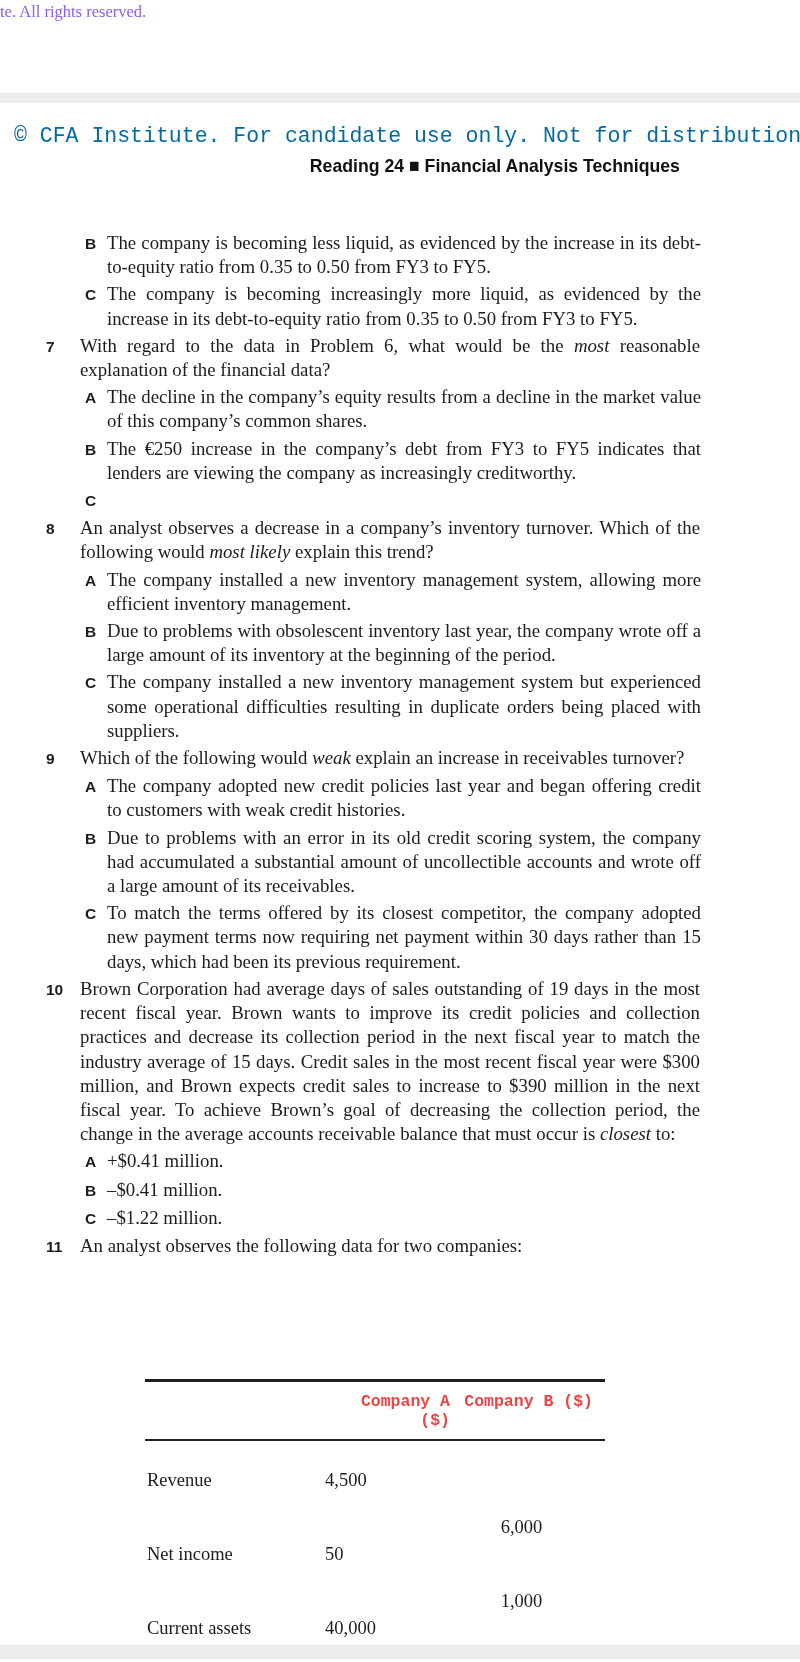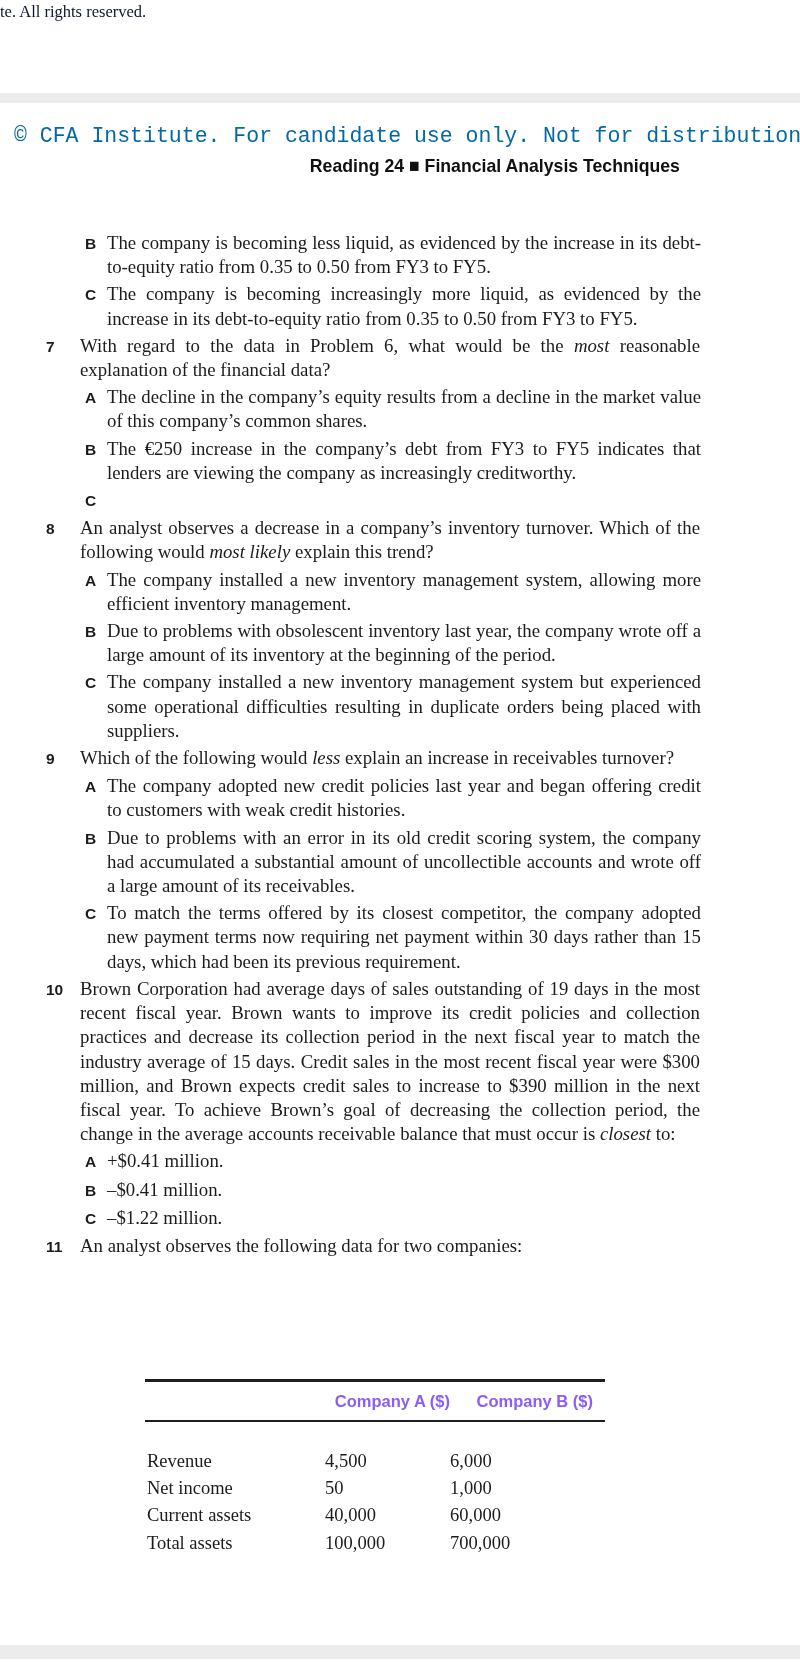--- a/index.html
+++ b/index.html
@@ -3,21 +3,21 @@
 <meta charset="utf-8">
 <style>
   html, body { margin:0; padding:0; }
   body {
     width:800px; height:1662px; position:relative; overflow:hidden;
     background:#ffffff; color:#1b1b1b;
     font-family:"Liberation Serif", serif;
   }
   .top-fragment {
     position:absolute; left:0px; top:2px;
-    font-size:16.5px; color:#0f172a;
+    font-size:16.5px; color:#8b5cf6;
     font-family:"Liberation Serif", serif;
     white-space:nowrap;
   }
   .bar { position:absolute; left:0; width:800px; background:#ececec; }
   .bar-top { top:93px; height:10px; }
   .bar-bottom { top:1645px; height:14px; }
   .copyright {
     position:absolute; left:14px; top:124px;
     font-family:Liberation Mono, monospace;
     font-size:21.5px; color:#0369a1; white-space:nowrap;
@@ -46,33 +46,33 @@
   .item.opt .text { width:594px; }
   .item .text em { font-style:italic; }
 
   .data-table {
     position:absolute; left:145px; top:1379px; width:460px;
   }
   .t-head {
     display:grid; grid-template-columns:180px 125px 155px;
     border-top:3px solid #1e1e1e; border-bottom:2.5px solid #1e1e1e;
     padding:10px 0 9px 0;
-    font-family:Liberation Sans, sans-serif; font-weight:700;
-    font-size:16.5px; color:#8b5cf6;
+    font-family:Liberation Mono, monospace; font-weight:700;
+    font-size:16.5px; color:#ef4444;
   }
   .t-head .h-a { text-align:right; }
   .t-head .h-b { text-align:right; padding-right:12px; }
   .t-body { padding-top:26px; }
   .t-row {
     display:grid; grid-template-columns:180px 125px 155px;
     font-size:18.5px; line-height:27.2px;
   }
   .t-row .cell-label { text-align:left; padding-left:2px; }
   .t-row .cell-a { }
-  .t-row .cell-b { text-align:left; padding-right:12px; }
+  .t-row .cell-b { text-align:center; padding-right:12px;margin-top:47px; }
 </style>
 </head>
 <body>
 
 <div class="top-fragment">te. All rights reserved.</div>
 
 <div class="bar bar-top"></div>
 
 <div class="copyright">© CFA Institute. For candidate use only. Not for distribution.</div>
 
@@ -115,21 +115,21 @@
     <div class="item opt">
       <span class="marker">B</span>
       <p class="text">Due to problems with obsolescent inventory last year, the company wrote off a large amount of its inventory at the beginning of the period.</p>
     </div>
     <div class="item opt">
       <span class="marker">C</span>
       <p class="text">The company installed a new inventory management system but experienced some operational difficulties resulting in duplicate orders being placed with suppliers.</p>
     </div>
     <div class="item q">
       <span class="marker">9</span>
-      <p class="text">Which of the following would <em>less</em> explain an increase in receivables turnover?</p>
+      <p class="text">Which of the following would <em>weak</em> explain an increase in receivables turnover?</p>
     </div>
     <div class="item opt">
       <span class="marker">A</span>
       <p class="text">The company adopted new credit policies last year and began offering credit to customers with weak credit histories.</p>
     </div>
     <div class="item opt">
       <span class="marker">B</span>
       <p class="text">Due to problems with an error in its old credit scoring system, the company had accumulated a substantial amount of uncollectible accounts and wrote off a large amount of its receivables.</p>
     </div>
     <div class="item opt">

